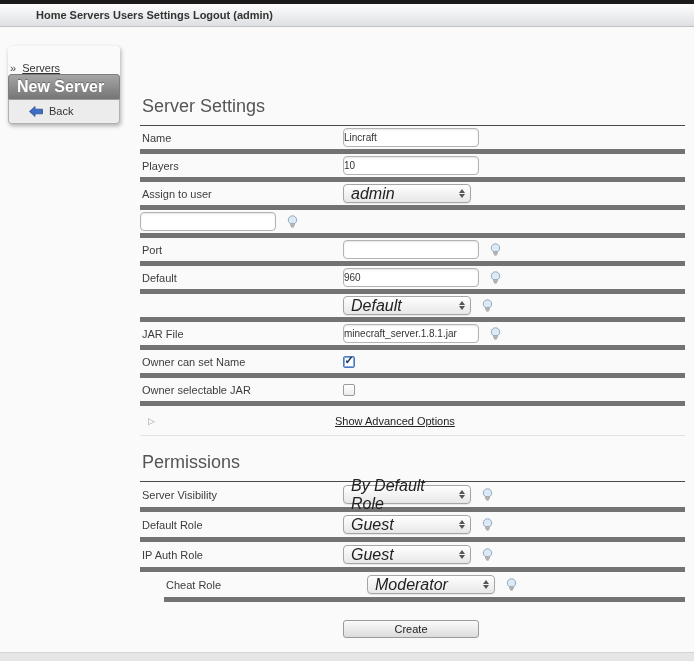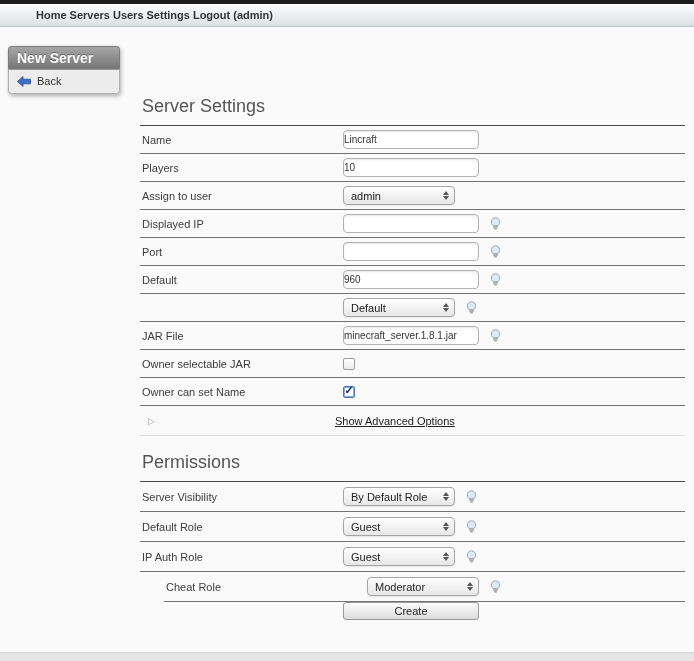--- a/index.html
+++ b/index.html
@@ -26,60 +26,62 @@
 
   .breadcrumb { padding:7px 0 0 10px; font-size:11px; color:#444;margin-top:28px; }
   .breadcrumb a { margin-left:3px; }
 
   .side-box { position:absolute; top:46px; left:8px; width:112px;
     box-shadow:1px 2px 4px rgba(0,0,0,0.3); border-radius:4px; }
   .side-header {
     background:linear-gradient(#a6a6a6,#757575);
     border:1px solid #7d7d7d; border-bottom:none;
     border-radius:4px 4px 0 0;
-    color:#fff; font-size:14px; font-weight:bold;
+    color:#fff; font-size:16px; font-weight:bold;
     padding:3px 8px;
     text-shadow:0 -1px 0 rgba(0,0,0,0.3);
+    margin-top:28px;
   }
   .side-body {
     background:#ececec; border:1px solid #b0b0b0; border-top:1px solid #999;
-    border-radius:0 0 4px 4px; padding:5px 8px 6px 8px;
+    border-radius:0 0 4px 4px; padding:5px 8px 6px 20px;
   }
   .back-item { display:flex; align-items:center; gap:6px; font-size:11px; color:#333; cursor:pointer; }
 
   .main { margin:6px 9px 0 140px; }
   .section-title { font-size:18px; color:#555; padding:16px 0 8px 2px; }
   .section-rule { border:none; border-top:1px solid #4a4a4a; height:0; }
 
   .row {
     height:28px; display:flex; align-items:center;
-    border-bottom:1px solid #737373;
+    border-bottom:5px solid #737373;
   }
   .row .label { width:203px; font-size:11px; color:#3c3c3c; padding-left:2px; }
   .ctrl { display:flex; align-items:center; gap:10px; }
 
   .text-input {
     width:136px; height:19px;
     border:1px solid #b3b3b3; border-radius:4px;
     font-family:"Liberation Sans", sans-serif;
     font-size:10px; color:#333;
     padding:2px 0;
     background:#fff;
     box-shadow:inset 0 1px 2px rgba(0,0,0,0.10);
     outline:none;
   }
 
   .select {
-    width:112px; height:19px;
+    width:128px; height:19px;
     border:1px solid #a5a5a5; border-radius:4px;
     background:linear-gradient(#ffffff,#e7e7e7);
     display:flex; align-items:center; justify-content:space-between;
-    padding:0 5px 0 7px; font-size:11px; color:#222;
+    padding:0 5px 0 7px; font-size:16px; color:#222;
     cursor:pointer;
     box-shadow:0 1px 1px rgba(0,0,0,0.08);
+    font-style:italic;
   }
   .stepper { display:inline-flex; flex-direction:column; align-items:center; gap:1px; }
   .stepper .up { width:0; height:0; border-left:3px solid transparent; border-right:3px solid transparent; border-bottom:4px solid #555; }
   .stepper .dn { width:0; height:0; border-left:3px solid transparent; border-right:3px solid transparent; border-top:4px solid #555; }
 
   .checkbox {
     width:12px; height:12px;
     border:1px solid #9a9a9a; border-radius:2px;
     background:linear-gradient(#fff,#ececec);
     display:inline-flex; align-items:center; justify-content:center;
@@ -87,21 +89,21 @@
   }
   .checkbox[data-checked="true"] { border-color:#4679bd; box-shadow:inset 0 0 0 1px #86a9d6; background:#fff; }
   .checkbox[data-checked="true"]::before { content:"✓"; font-weight:bold; margin-top:-2px; }
 
   .help-icon { display:inline-flex; cursor:pointer; }
 
   .adv-row { height:30px; display:flex; align-items:center; border-bottom:1px solid #e3e3e3; }
   .disclosure { width:195px; padding-left:8px; color:#9a9a9a; font-size:9px; cursor:pointer; }
   .adv-link { font-size:11px; color:#222; }
 
-  .create-row { height:36px; display:flex; align-items:flex-start; }
+  .create-row { height:36px; display:flex; align-items:flex-end; }
   .create-row .spacer { width:203px; }
   .create-button {
     width:136px; height:18px;
     border:1px solid #9a9a9a; border-radius:3px;
     background:linear-gradient(#fbfbfb,#dcdcdc);
     font-family:"Liberation Sans", sans-serif;
     font-size:11px; color:#222;
     cursor:pointer;
   }
 
@@ -176,21 +178,20 @@
         <span class="stepper">
             <i class="up"></i>
             <i class="dn"></i>
           </span>
       </span>
     </span>
   </div>
 
 
   <div class="row">
-    <span class="label">Displayed IP</span>
     <span class="ctrl">
       <input class="text-input" value="" style="">
       <span class="help-icon">
           <svg width="13" height="14" viewBox="0 0 13 14">
             <circle cx="6.5" cy="5" r="4.2" fill="#dceaf7" stroke="#93a9be"></circle>
             <rect x="4.6" y="8.6" width="3.8" height="2.4" rx="0.6" fill="#bcbcbc" stroke="#8a8a8a" stroke-width="0.5"></rect>
             <rect x="5.2" y="11.2" width="2.6" height="1.4" rx="0.4" fill="#9a9a9a"></rect>
           </svg>
         </span>
     </span>
@@ -252,30 +253,30 @@
           <svg width="13" height="14" viewBox="0 0 13 14">
             <circle cx="6.5" cy="5" r="4.2" fill="#dceaf7" stroke="#93a9be"></circle>
             <rect x="4.6" y="8.6" width="3.8" height="2.4" rx="0.6" fill="#bcbcbc" stroke="#8a8a8a" stroke-width="0.5"></rect>
             <rect x="5.2" y="11.2" width="2.6" height="1.4" rx="0.4" fill="#9a9a9a"></rect>
           </svg>
         </span>
     </span>
   </div>
 
   <div class="row">
+    <span class="label">Owner can set Name</span>
+    <span class="ctrl">
+      <span class="checkbox" data-checked="true"></span>
+    </span>
+  </div>
+
+  <div class="row">
     <span class="label">Owner selectable JAR</span>
     <span class="ctrl">
       <span class="checkbox" data-checked="false"></span>
-    </span>
-  </div>
-
-  <div class="row">
-    <span class="label">Owner can set Name</span>
-    <span class="ctrl">
-      <span class="checkbox" data-checked="true"></span>
     </span>
   </div>
 
   <div class="adv-row">
     <span class="disclosure">▷</span>
     <a class="adv-link">Show Advanced Options</a>
   </div>
 
   <div class="section-title">Permissions</div>
   <hr class="section-rule">

